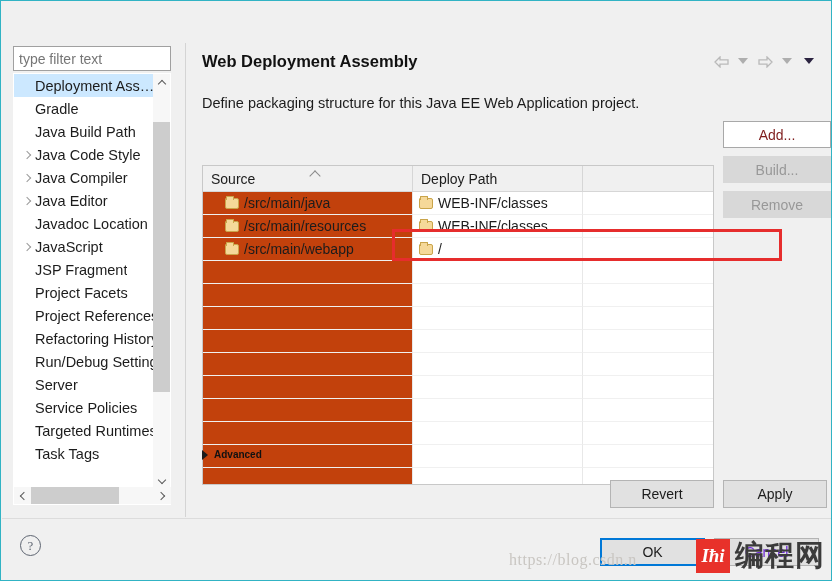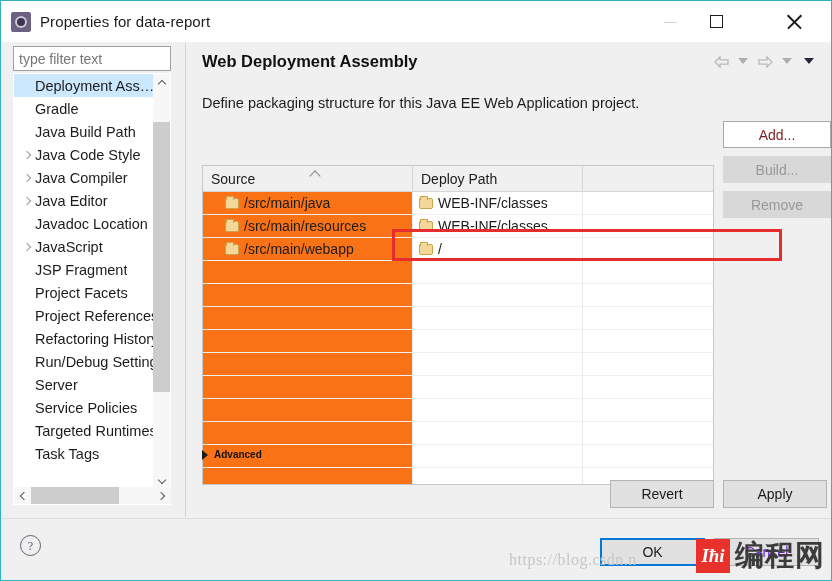--- a/index.html
+++ b/index.html
@@ -228,21 +228,21 @@
     transform: rotate(45deg);
   }
   .trow { display: flex; height: 23px; }
   .td {
     display: flex; align-items: center;
     font-size: 14px; color: #1c1c1c;
     border-right: 1px solid #e8e8e8;
     border-bottom: 1px solid #f0f0f0;
     overflow: hidden; white-space: nowrap;
   }
-  .td.c1 { width: 210px; background: #f97316; padding-left: 22px; }
+  .td.c1 { width: 210px; background: #c2410c; padding-left: 22px; }
   .td.c2 { width: 170px; background: #ffffff; padding-left: 6px; }
   .td.c3 { width: 130px; background: #ffffff; border-right: none; }
   .folder {
     width: 14px; height: 11px; flex: none;
     margin-right: 5px;
     position: relative;
     background: #f5d899;
     border: 1px solid #c9a44a;
     border-radius: 1px 2px 2px 2px;
   }
@@ -370,33 +370,20 @@
     color: #3b3b3b;
     font-family: "DejaVu Sans", sans-serif;
     letter-spacing: 1px;
   }
 </style>
 </head>
 <body>
 
 <div id="dialog">
 
-  <div id="titlebar">
-    <div id="app-icon"></div>
-    <div id="win-title">Properties for data-report</div>
-    <div class="win-btn" id="btn-min">
-      <span class="glyph-min"></span>
-    </div>
-    <div class="win-btn" id="btn-max">
-      <span class="glyph-max"></span>
-    </div>
-    <div class="win-btn" id="btn-close">
-      <span class="glyph-close"></span>
-    </div>
-  </div>
 
   <input id="filter-input" type="text" placeholder="type filter text" style="">
 
   <div id="tree-panel">
     <div id="tree-list">
         <div class="tree-item selected">
           <span class="tw"></span>
           <span class="tree-label">Deployment Ass…</span>
         </div>
         <div class="tree-item">

